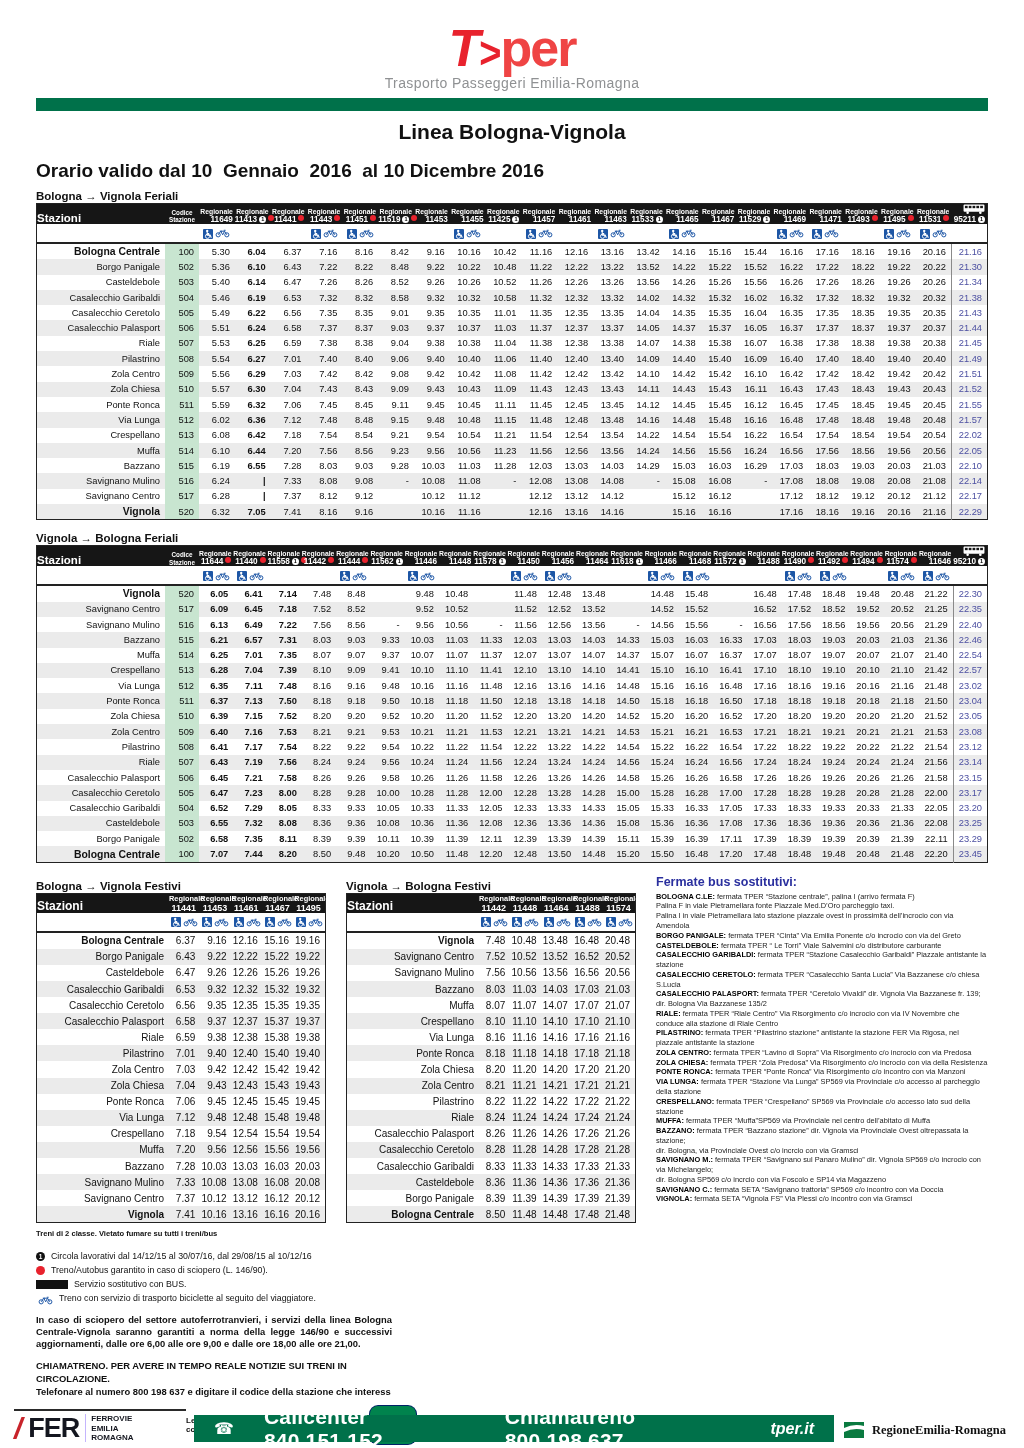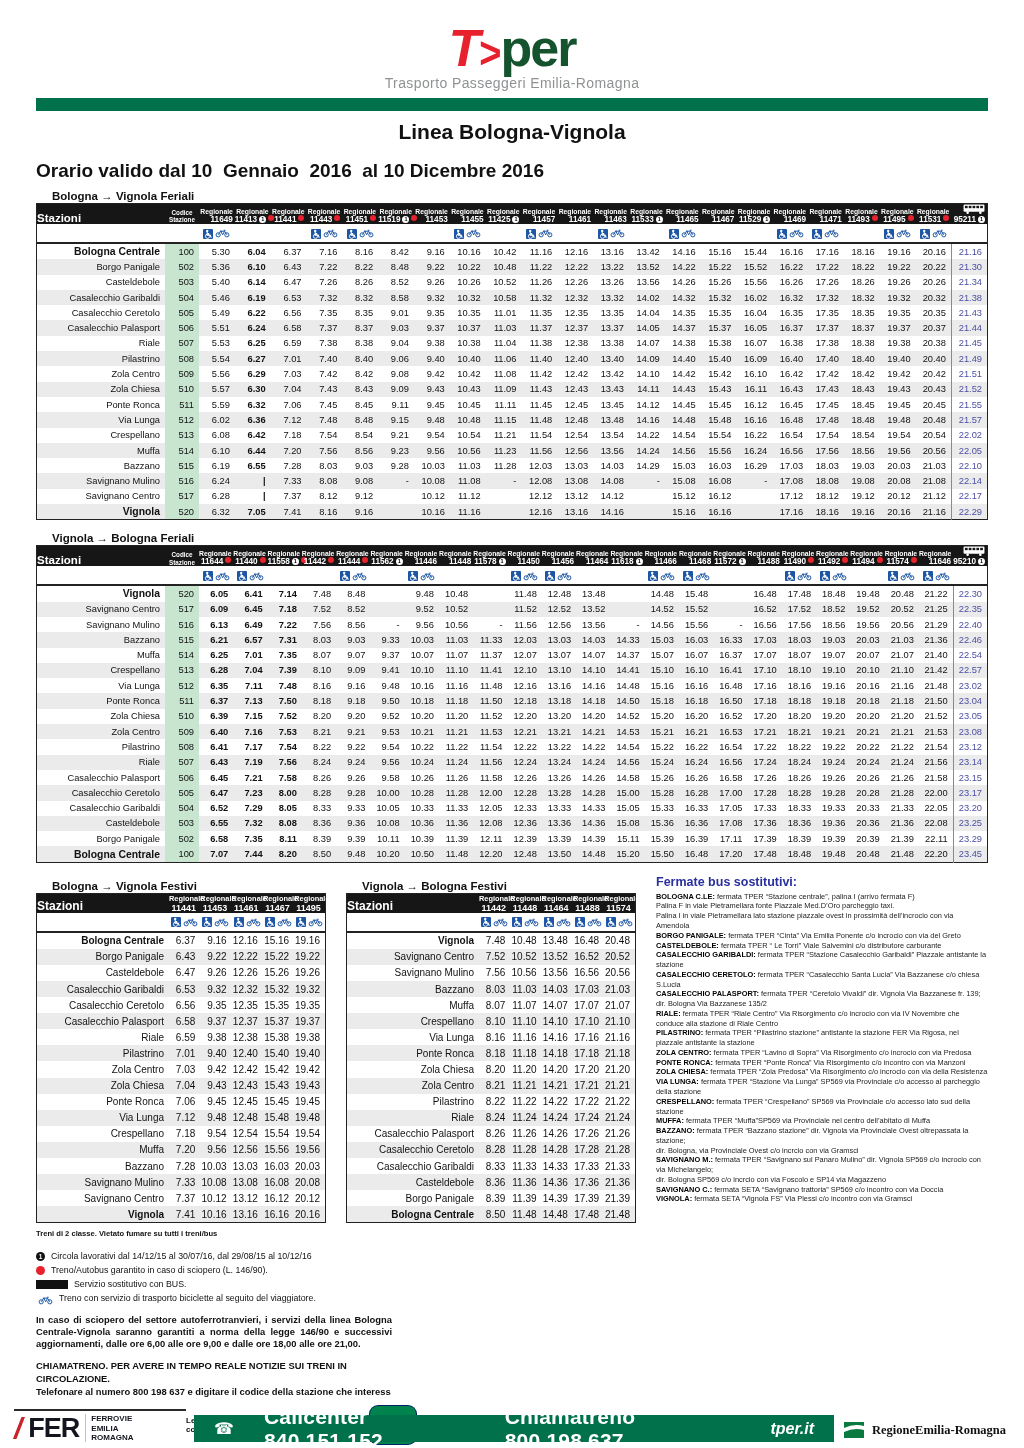--- a/index.html
+++ b/index.html
@@ -5,28 +5,28 @@
   html,body{margin:0;padding:0;background:#777;}
   .page{width:1024px;height:1448px;background:#fff;position:relative;overflow:hidden;
         font-family:"Liberation Sans",sans-serif;color:#111;margin:0 auto;}
   .inner{padding:22px 36px 0;}
 
   
   .brand-wrap{text-align:center;line-height:1;}
   .brand{display:inline-block;font-weight:bold;letter-spacing:-2px;}
   .brand .bt{color:#e8222d;font-size:52px;font-weight:900;font-style:italic;}
   .brand .ba{color:#e8222d;font-size:38px;font-weight:900;display:inline-block;transform:scaleY(1.15);margin:0 1px;}
-  .brand .bp{color:#14532d;font-size:52px;font-weight:900;}
+  .brand .bp{color:#ef4444;font-size:52px;font-weight:900;}
   .brand-sub{color:#8f9193;font-size:14px;margin-top:2px;letter-spacing:.4px;}
   .grule{height:13px;background:#00714a;margin-top:8px;}
   .ltitle{text-align:center;font-size:21px;font-weight:bold;margin:9px 0 0;}
   .validity{font-size:19px;font-weight:bold;margin:16px 0 8px;white-space:pre;}
 
   
-  .tt-sec-title{font-size:11.5px;font-weight:bold;margin:7px 16px 1px;}
+  .tt-sec-title{font-size:11.5px;font-weight:bold;margin:7px 0 1px;}
   table.tt{width:100%;border-collapse:collapse;table-layout:fixed;border:1px solid #222;}
   table.tt th,table.tt td{padding:0;}
   .hrow th{background:#161616;color:#fff;vertical-align:bottom;padding:2px 0 3px;}
   th.stn-h{width:128px;text-align:left;font-size:11.5px;padding-left:4px;}
   th.code-h{width:34px;font-size:6.3px;line-height:1.2;font-weight:bold;}
   .colh .rtype{font-size:6.8px;font-weight:bold;text-align:right;padding-right:2px;}
   .colh .rnum{font-size:8.2px;font-weight:bold;text-align:right;padding-right:2px;white-space:nowrap;}
   table.fest th.stn-h{width:132px;font-size:12px;}
   table.fest .colh .rtype{font-size:7.4px;text-align:center;}
   table.fest .colh .rnum{font-size:9px;text-align:center;}
@@ -2111,22 +2111,22 @@
             <div class="bs-line">Palina F in viale Pietramellara fonte Piazzale Med.D’Oro parcheggio taxi.</div>
             <div class="bs-line">Palina I in viale Pietramellara lato stazione piazzale ovest in prossimità dell’incrocio con via Amendola</div>
             <div class="bs-line"><b>BORGO PANIGALE:</b> fermata TPER “Cinta”   Via Emilia Ponente c/o incrocio con via del Greto</div>
             <div class="bs-line"><b>CASTELDEBOLE:</b> fermata TPER “ Le Torri”   Viale Salvemini c/o distributore carburante</div>
             <div class="bs-line"><b>CASALECCHIO GARIBALDI:</b> fermata TPER “Stazione Casalecchio Garibaldi”   Piazzale antistante la stazione</div>
             <div class="bs-line"><b>CASALECCHIO CERETOLO:</b> fermata TPER “Casalecchio Santa Lucia”   Via Bazzanese c/o chiesa S.Lucia</div>
             <div class="bs-line"><b>CASALECCHIO PALASPORT:</b> fermata TPER “Ceretolo Vivaldi” dir. Vignola Via Bazzanese fr. 139; dir. Bologna Via Bazzanese 135/2</div>
             <div class="bs-line"><b>RIALE:</b> fermata TPER “Riale Centro”   Via Risorgimento c/o incrocio con via IV Novembre che conduce alla stazione di Riale Centro</div>
             <div class="bs-line"><b>PILASTRINO:</b> fermata TPER “Pilastrino stazione” antistante la stazione FER   Via Rigosa, nel piazzale antistante la stazione</div>
             <div class="bs-line"><b>ZOLA CENTRO:</b> fermata TPER “Lavino di Sopra”   Via Risorgimento c/o incrocio con via Predosa</div>
+            <div class="bs-line"><b>ZOLA CHIESA:</b> fermata TPER “Zola Predosa”   Via Risorgimento c/o incrocio con via della Resistenza</div>
             <div class="bs-line"><b>PONTE RONCA:</b> fermata TPER “Ponte Ronca”   Via Risorgimento c/o incontro con via Manzoni</div>
-            <div class="bs-line"><b>ZOLA CHIESA:</b> fermata TPER “Zola Predosa”   Via Risorgimento c/o incrocio con via della Resistenza</div>
             <div class="bs-line"><b>VIA LUNGA:</b> fermata TPER “Stazione Via Lunga”   SP569 via Provinciale c/o accesso al parcheggio della stazione</div>
             <div class="bs-line"><b>CRESPELLANO:</b> fermata TPER “Crespellano”   SP569 via Provinciale c/o accesso lato sud della stazione</div>
             <div class="bs-line"><b>MUFFA:</b> fermata TPER “Muffa”SP569   via Provinciale nel centro dell’abitato di Muffa</div>
             <div class="bs-line"><b>BAZZANO:</b> fermata TPER “Bazzano stazione”   dir. Vignola via Provinciale Ovest oltrepassata la stazione;</div>
             <div class="bs-line">dir. Bologna, via Provinciale Ovest c/o incrcio con via Gramsci</div>
             <div class="bs-line"><b>SAVIGNANO M.:</b> fermata TPER “Savignano sul Panaro Mulino”   dir. Vignola SP569 c/o incrocio con via Michelangelo;</div>
             <div class="bs-line">dir. Bologna SP569 c/o incrcio con via Foscolo e SP14 via Magazzeno</div>
             <div class="bs-line"><b>SAVIGNANO C.:</b> fermata SETA “Savignano trattoria” SP569 c/o incontro con via Doccia</div>
             <div class="bs-line"><b>VIGNOLA:</b> fermata SETA “Vignola FS”  Via Plessi c/o incontro con via Gramsci</div>
           </div>

